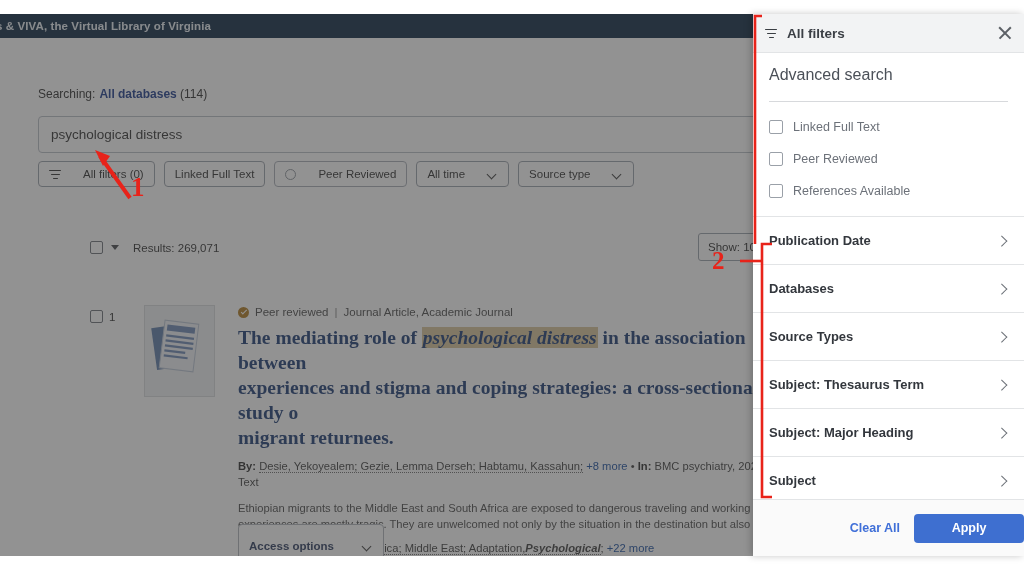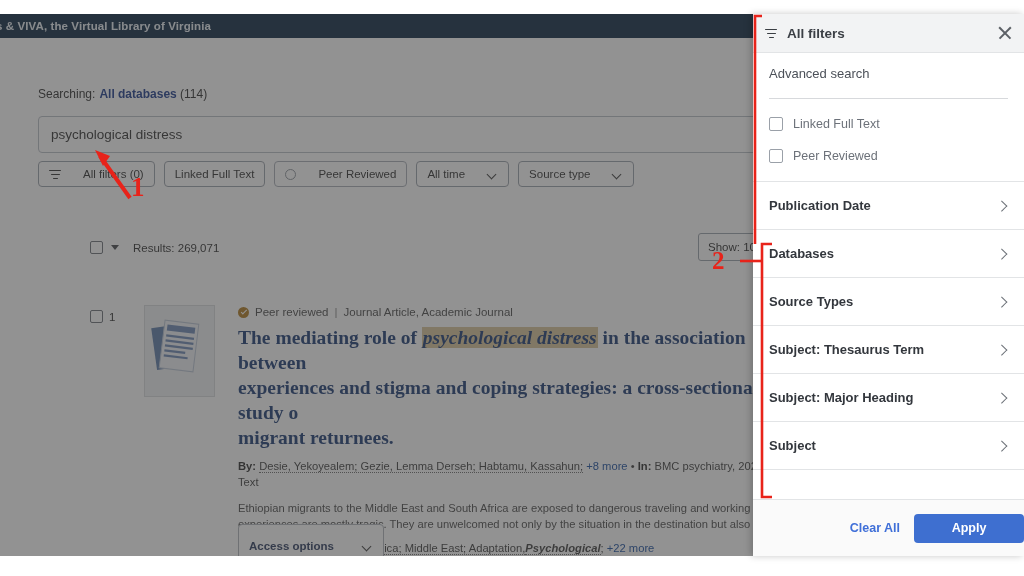--- a/index.html
+++ b/index.html
@@ -126,21 +126,21 @@
   }
   .close-x:before,.close-x:after{
     content:"";position:absolute;left:0;top:7.3px;width:16px;height:1.5px;background:#5c6066;
   }
   .close-x:before{transform:rotate(45deg);}
   .close-x:after{transform:rotate(-45deg);}
 
   .panel-body{padding:0 16px;}
   .mode-line{margin-top:20px;font-size:12.5px;color:#5a5f66;}
   .mode-line b{color:#33373d;}
-  .adv{margin-top:13px;font-size:13px;color:#4b5058;}
+  .adv{margin-top:13px;font-size:16px;color:#4b5058;}
   .thin-rule{margin-top:17px;height:1px;background:#d7d9dc;}
 
   .cb-row{display:flex;align-items:center;gap:10px;margin-top:18px;}
   .cb-box{width:12px;height:12px;border:1.4px solid #9aa0a8;border-radius:2px;background:#fff;}
   .cb-lbl{font-size:12.5px;color:#6c7179;}
 
   .facets{margin-top:18px;border-top:1px solid #e2e4e6;}
   .facet{
     height:47px;border-bottom:1px solid #e2e4e6;display:flex;align-items:center;justify-content:space-between;
     padding:0 16px;
@@ -311,20 +311,24 @@
       <div class="thin-rule"></div>
 
       <div class="cb-row">
         <span class="cb-box"></span>
         <span class="cb-lbl">Linked Full Text</span>
       </div>
       <div class="cb-row">
         <span class="cb-box"></span>
         <span class="cb-lbl">Peer Reviewed</span>
       </div>
+      <div class="cb-row">
+        <span class="cb-box"></span>
+        <span class="cb-lbl">References Available</span>
+      </div>
     </div>
 
     <div class="facets">
       <div class="facet">
         <span class="facet-lbl">Publication Date</span>
         <span class="fchev"></span>
       </div>
       <div class="facet">
         <span class="facet-lbl">Databases</span>
         <span class="fchev"></span>

